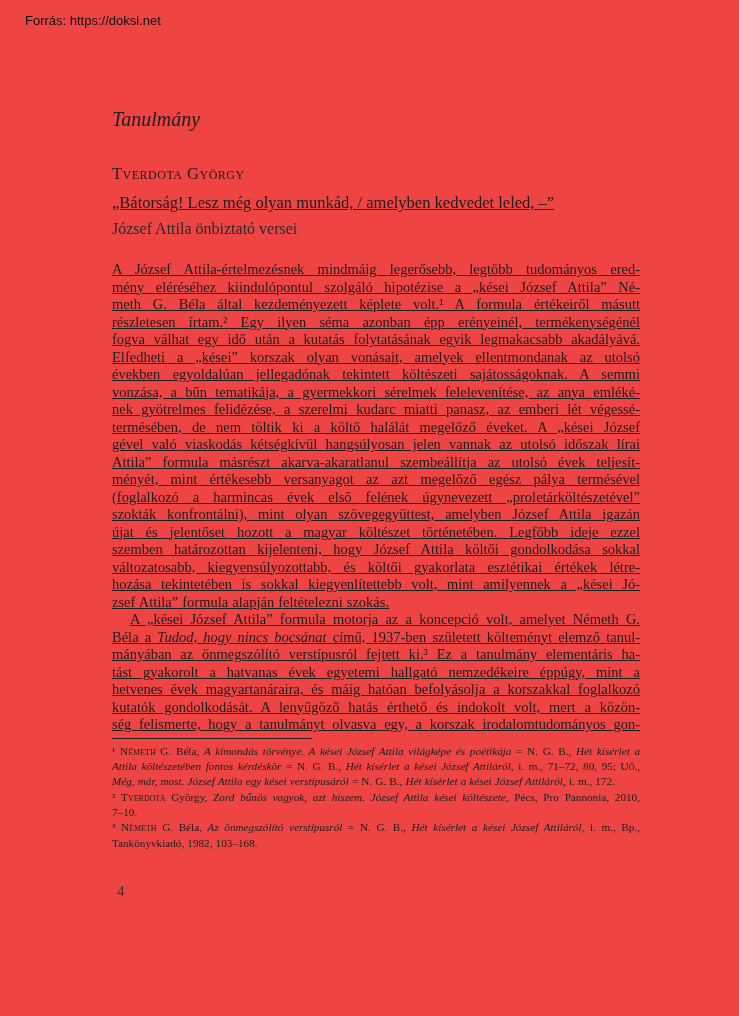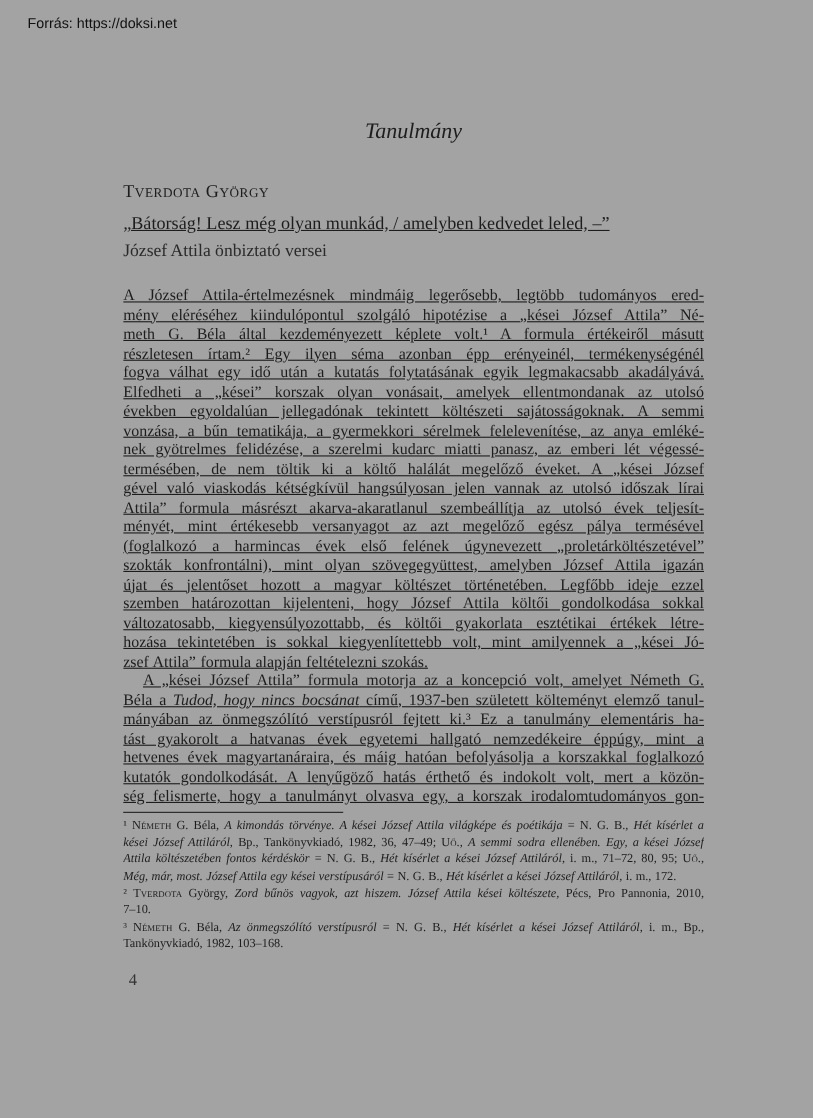--- a/index.html
+++ b/index.html
@@ -1,33 +1,33 @@
 <!DOCTYPE html>
 <html lang="hu"><head>
 <meta charset="utf-8">
 <style>
   html,body{margin:0;padding:0;background:#ffffff;}
   .page{
     position:relative;
     width:739px;height:1016px;
-    background:#a3a3a3;
+    background:#ef4444;
     font-family:"Liberation Serif","DejaVu Serif",serif;
     color:#1d1d1d;
     overflow:hidden;
   }
   .source-line{
     position:absolute;left:25px;top:13px;
     font-family:"Liberation Sans","DejaVu Sans",sans-serif;
     font-size:13px;color:#101010;
   }
   .content{
     position:absolute;left:112px;top:106px;width:528px;
   }
   .section-label{
-    font-style:italic;font-size:20px;line-height:26px;text-align:center;
+    font-style:italic;font-size:20px;line-height:26px;
   }
   .author{
     margin-top:32px;
     font-variant:small-caps;
     font-size:16.5px;line-height:20px;letter-spacing:0.5px;
   }
   .title{
     margin:8px 0 0 0;
     font-size:16.5px;font-weight:normal;line-height:22px;text-decoration:underline;
   }
@@ -109,21 +109,20 @@
           <div class="line"><span>kutatók gondolkodását. A lenyűgöző hatás érthető és indokolt volt, mert a közön-</span></div>
           <div class="line"><span>ség felismerte, hogy a tanulmányt olvasva egy, a korszak irodalomtudományos gon-</span></div>
         </div>
       </div>
 
     <div class="footnote-rule"></div>
 
     <div class="footnotes">
         <div class="footnote">
           <div class="line"><span>¹ </span><span class="sc">Németh</span><span> G. Béla, </span><span class="i">A kimondás törvénye. A kései József Attila világképe és poétikája</span><span> = N. G. B., </span><span class="i">Hét kísérlet a</span></div>
-          <div class="line"><span class="i">kései József Attiláról</span><span>, Bp., Tankönyvkiadó, 1982, 36, 47–49; </span><span class="sc">Uő.</span><span>, </span><span class="i">A semmi sodra ellenében. Egy, a kései József</span></div>
           <div class="line"><span class="i">Attila költészetében fontos kérdéskör</span><span> = N. G. B., </span><span class="i">Hét kísérlet a kései József Attiláról</span><span>, i. m., 71–72, 80, 95; </span><span class="sc">Uő.</span><span>,</span></div>
           <div class="line last"><span class="i">Még, már, most. József Attila egy kései verstípusáról</span><span> = N. G. B., </span><span class="i">Hét kísérlet a kései József Attiláról</span><span>, i. m., 172.</span></div>
         </div>
         <div class="footnote">
           <div class="line"><span>² </span><span class="sc">Tverdota</span><span> György, </span><span class="i">Zord bűnös vagyok, azt hiszem. József Attila kései költészete</span><span>, Pécs, Pro Pannonia, 2010,</span></div>
           <div class="line last"><span>7–10.</span></div>
         </div>
         <div class="footnote">
           <div class="line"><span>³ </span><span class="sc">Németh</span><span> G. Béla, </span><span class="i">Az önmegszólító verstípusról</span><span> = N. G. B., </span><span class="i">Hét kísérlet a kései József Attiláról</span><span>, i. m., Bp.,</span></div>
           <div class="line last"><span>Tankönyvkiadó, 1982, 103–168.</span></div>

